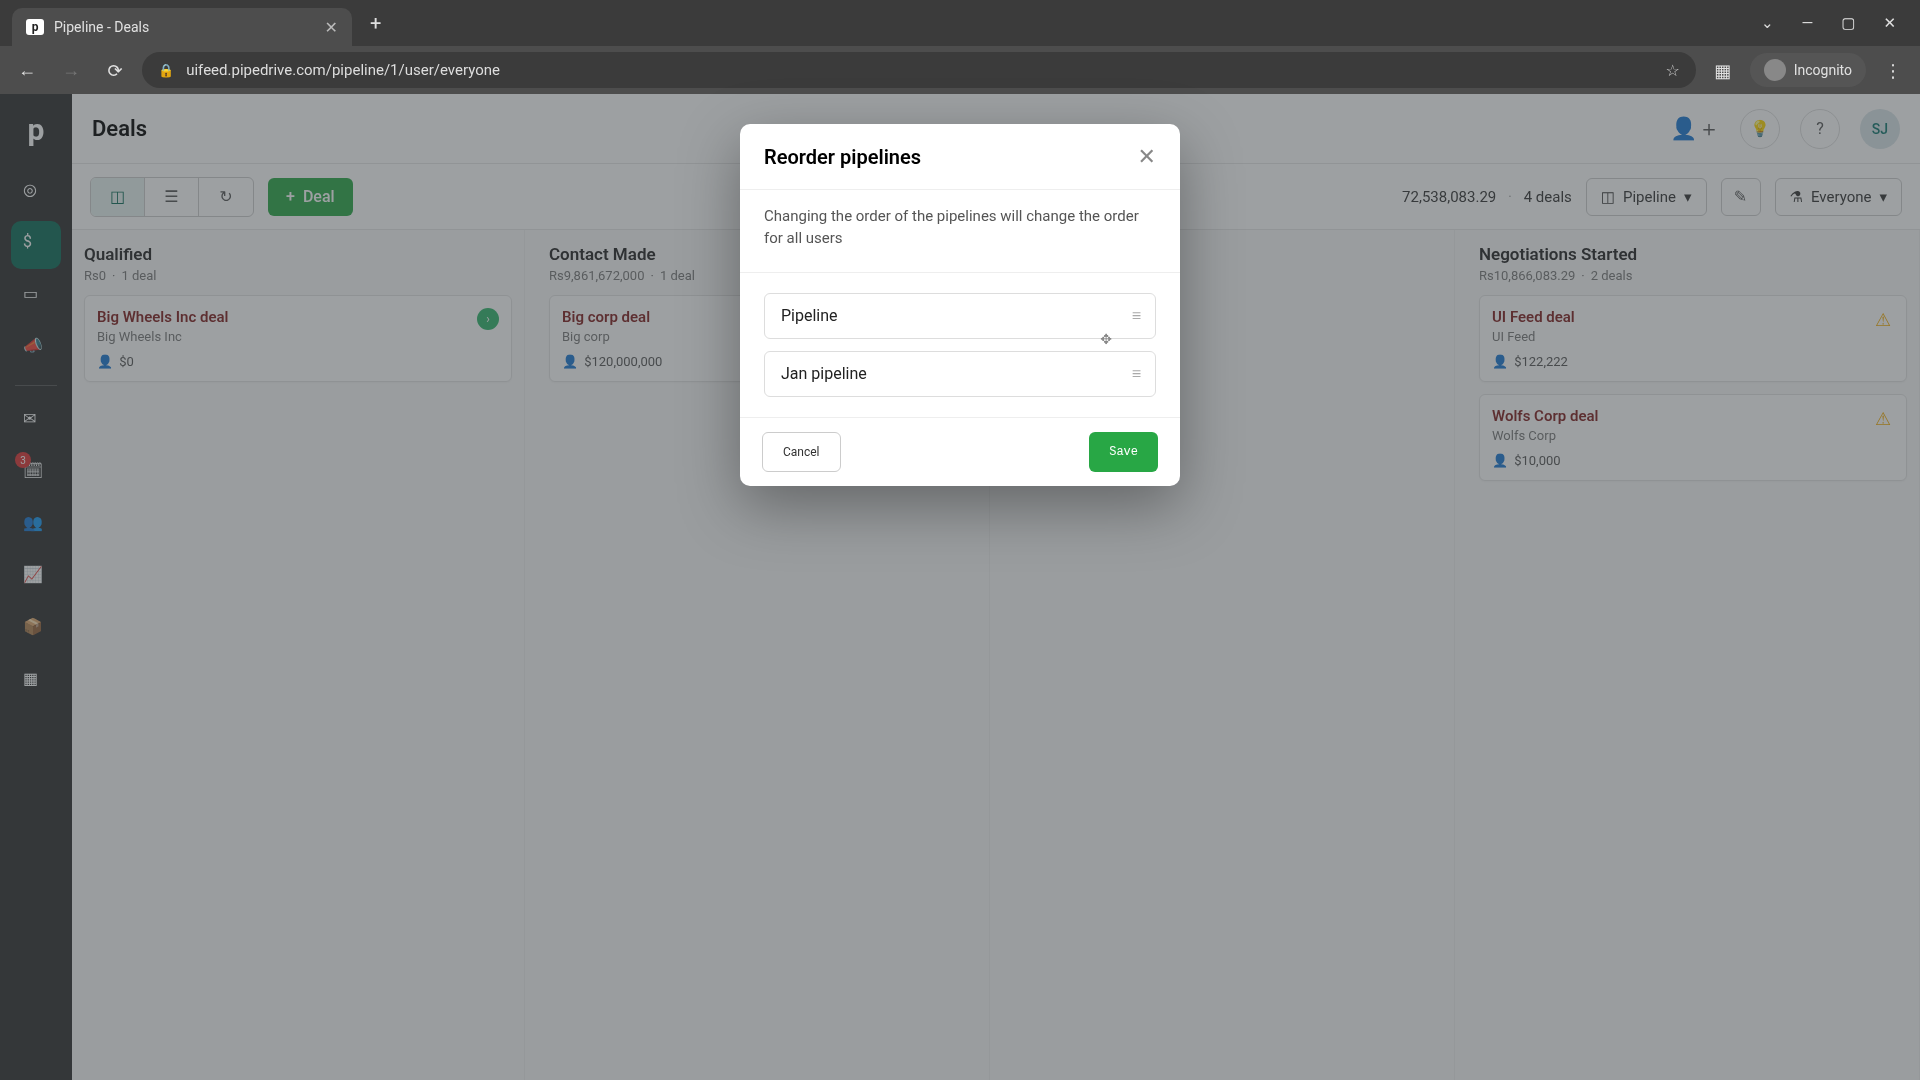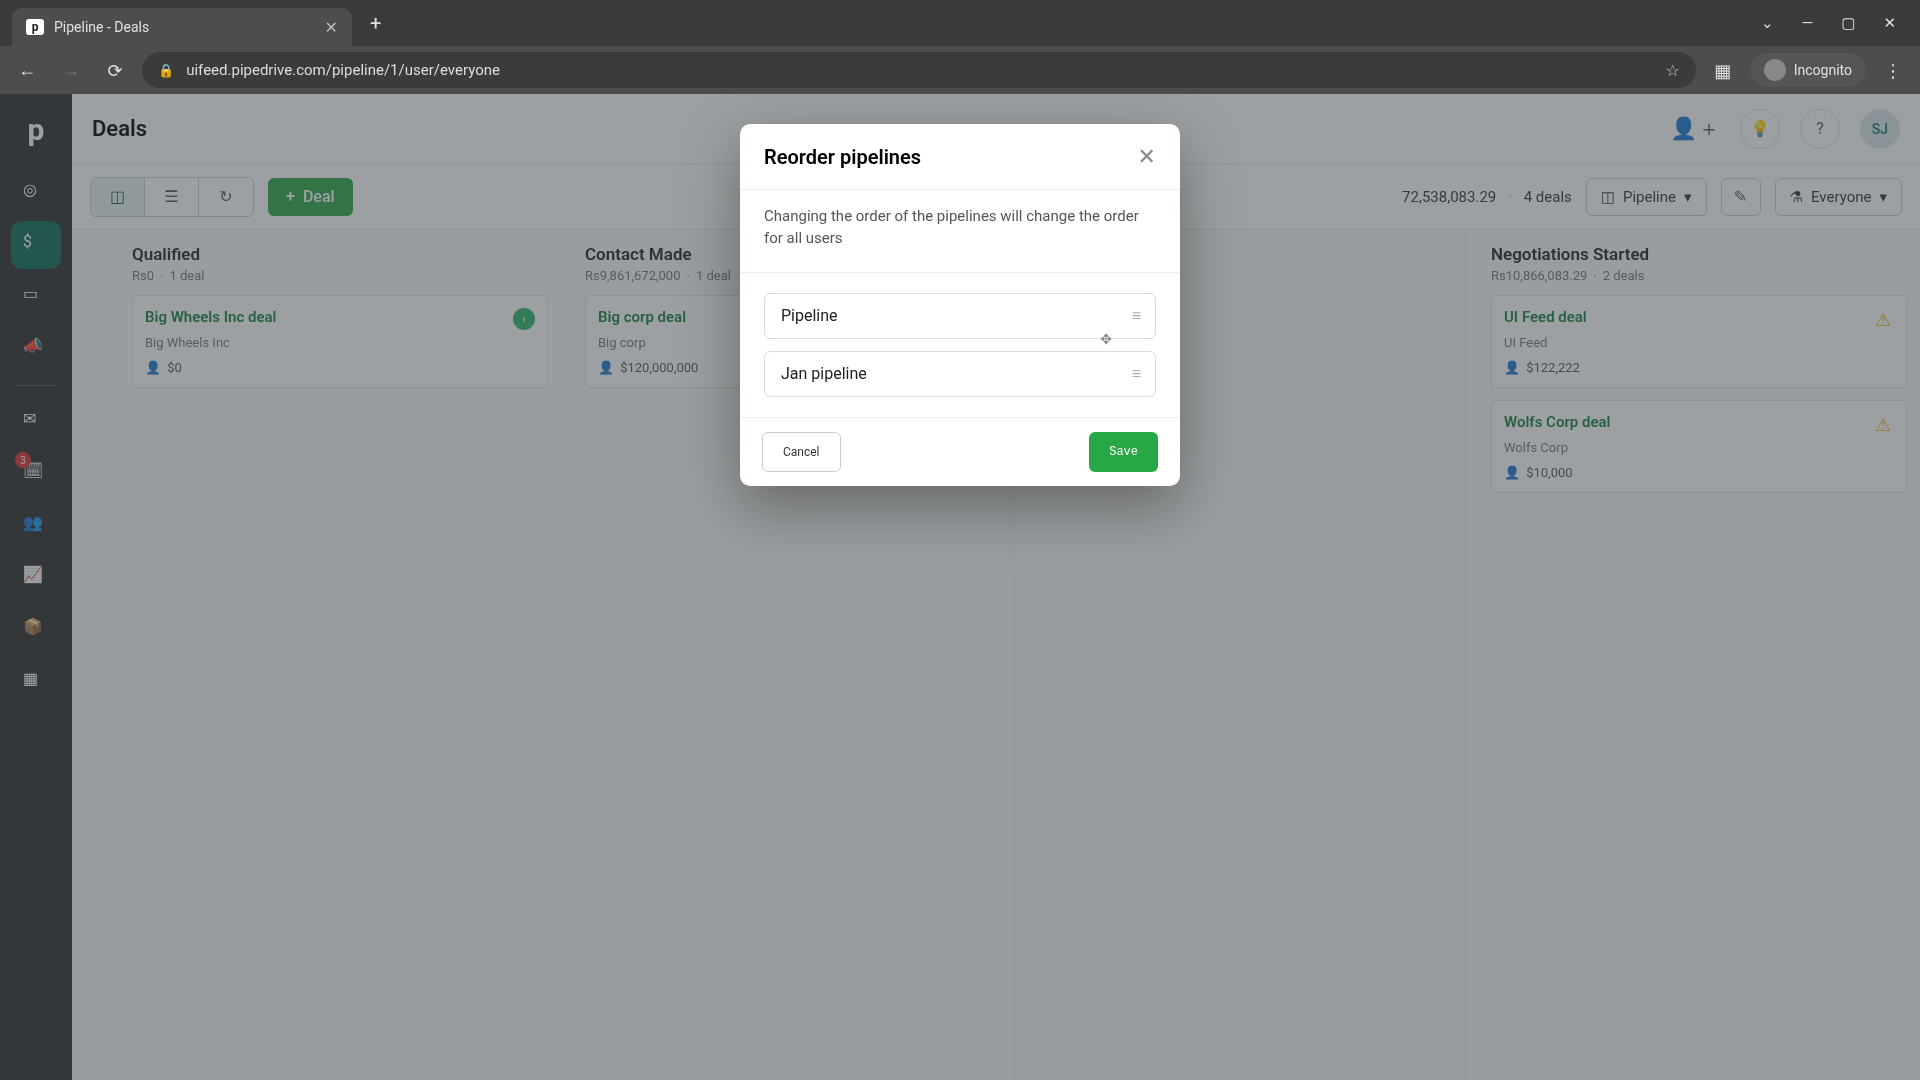--- a/index.html
+++ b/index.html
@@ -44,28 +44,28 @@
     .view-btn { width: 54px; height: 38px; display: flex; align-items: center; justify-content: center; border-right: 1px solid #ccc; color: #555; cursor: pointer; }
     .view-btn:last-child { border-right: none; }
     .view-btn.active { background: #e6f3f0; color: #0b6b56; }
     .deal-btn { background: #28a745; color: #fff; border: none; height: 38px; padding: 0 18px; border-radius: 6px; font-size: 16px; font-weight: 500; display: flex; align-items: center; gap: 8px; cursor: pointer; }
     .spacer { flex: 1; }
     .summary { font-size: 15px; color: #333; }
     .summary .sep { margin: 0 8px; color: #aaa; }
     .pill-btn { height: 38px; border: 1px solid #ccc; border-radius: 6px; padding: 0 14px; display: flex; align-items: center; gap: 8px; color: #333; font-size: 15px; cursor: pointer; }
     .sq-btn { width: 40px; height: 38px; border: 1px solid #ccc; border-radius: 6px; display: flex; align-items: center; justify-content: center; color: #555; cursor: pointer; }
     
-    .board { flex: 1; display: flex; gap: 12px; overflow: hidden; background: #f9f9f9; padding-left: 48px; }
+    .board { flex: 1; display: flex; gap: 12px; overflow: hidden; background: #f9f9f9; }
     .col { flex: 1; min-width: 0; border-right: 1px solid #eee; padding: 14px 12px; }
     .col-head { font-size: 17px; font-weight: 600; color: #222; }
     .col-sub { font-size: 13px; color: #777; margin-top: 4px; }
     .col-sub .dot { margin: 0 6px; }
     .card { background: #fff; border: 1px solid #e3e3e3; border-radius: 6px; padding: 12px; margin-top: 12px; box-shadow: 0 1px 2px rgba(0,0,0,0.04); position: relative; }
-    .card-title { font-size: 15px; font-weight: 600; color: #15803d; }
-    .card-org { font-size: 13px; color: #777; margin-top: 9px; }
+    .card-title { font-size: 15px; font-weight: 600; color: #7f1d1d; }
+    .card-org { font-size: 13px; color: #777; margin-top: 3px; }
     .card-foot { display: flex; align-items: center; gap: 6px; margin-top: 10px; color: #555; font-size: 13px; }
     .card .ind { position: absolute; top: 12px; right: 12px; width: 22px; height: 22px; border-radius: 50%; display: flex; align-items: center; justify-content: center; font-size: 12px; color: #fff; }
     .ind.green { background: #2fb56a; }
     .ind.warn { color: #f2a900; font-size: 18px; background: none; }
     
     .overlay { position: absolute; inset: 0; background: rgba(60,65,70,0.5); display: flex; align-items: flex-start; justify-content: center; padding-top: 0; }
     .modal { background: #fff; border-radius: 10px; width: 440px; margin-top: 30px; box-shadow: 0 20px 60px rgba(0,0,0,0.35); overflow: hidden; }
     .modal-head { padding: 20px 24px; display: flex; align-items: center; }
     .modal-title { font-size: 20px; font-weight: 600; }
     .modal-close { margin-left: auto; font-size: 22px; color: #888; cursor: pointer; }

